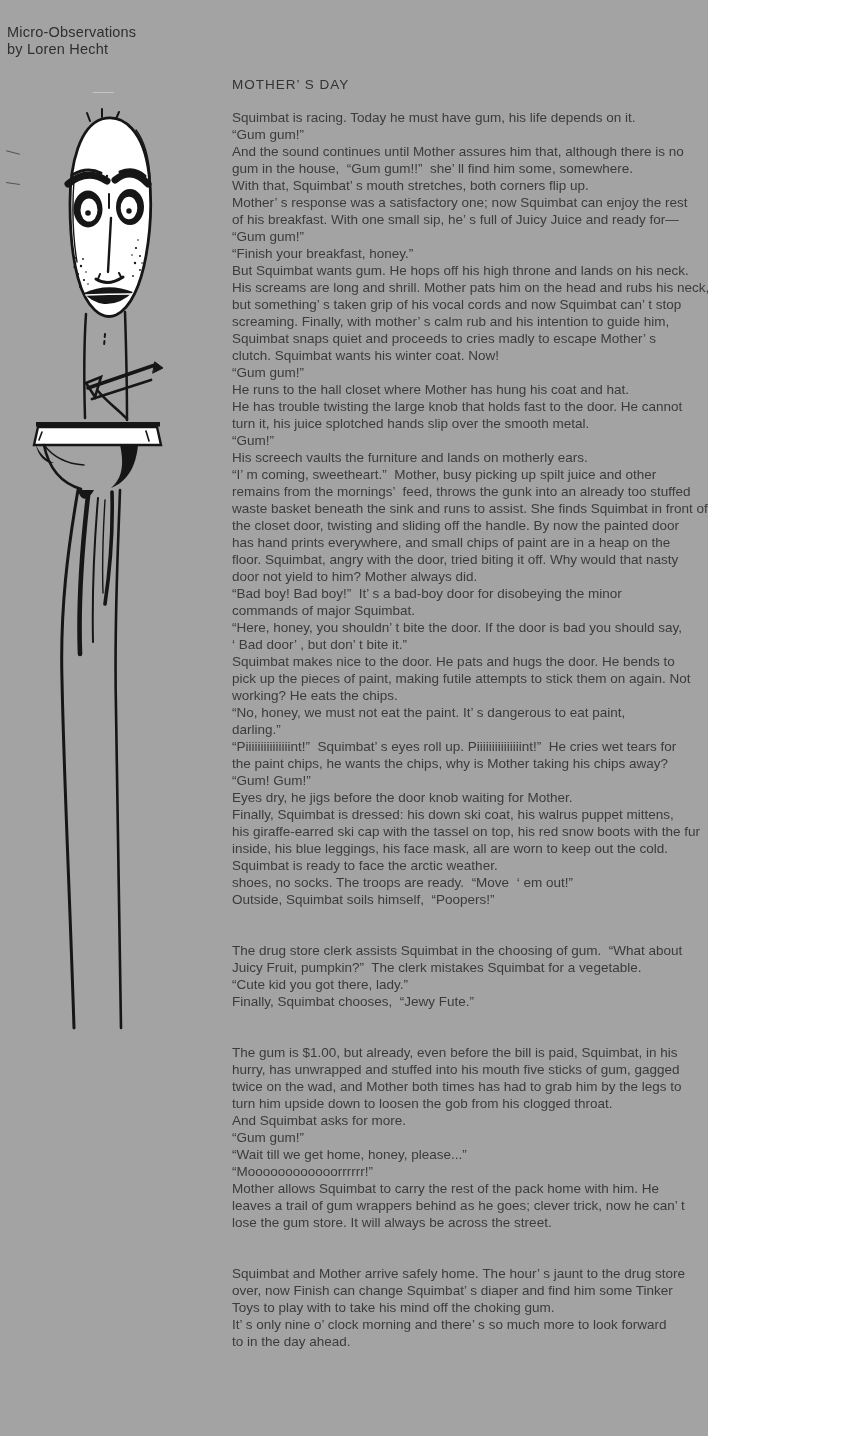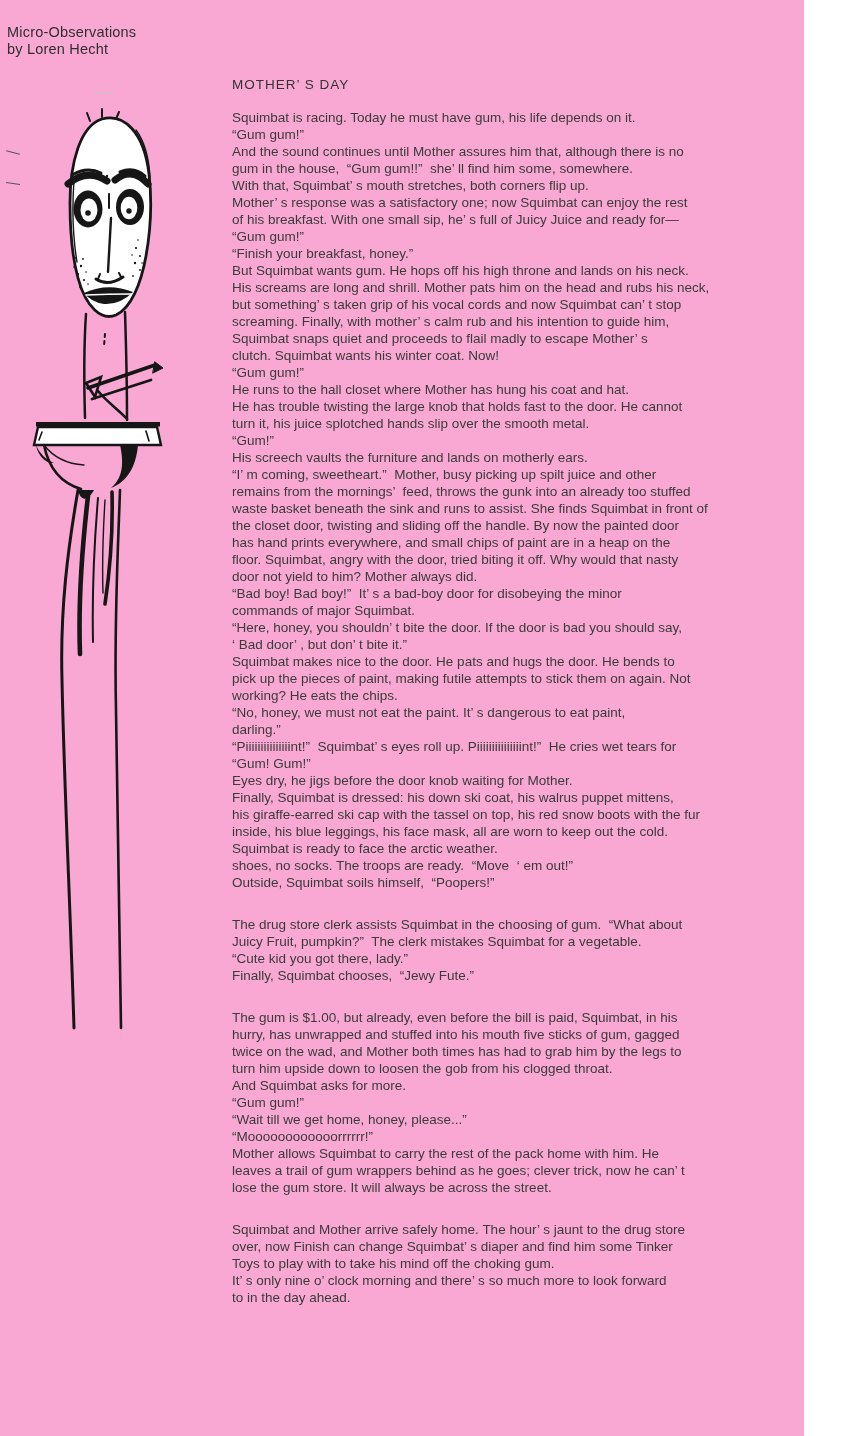--- a/index.html
+++ b/index.html
@@ -1,19 +1,19 @@
 <!DOCTYPE html>
 <html><head>
 <meta charset="utf-8">
 <style>
   html,body{margin:0;padding:0;background:#ffffff;}
   .page{
     position:relative;
-    width:804px;height:1436px;
-    background:#f9a8d4;
+    width:708px;height:1436px;
+    background:#a3a3a3;
     font-family:"Liberation Sans", sans-serif;
     color:#383838;
     overflow:hidden;
   }
   .header{
     position:absolute;left:7px;top:24px;
     font-size:14.5px;line-height:16.5px;color:#2f2f2f;
     letter-spacing:0.2px;
   }
   .artifact-line{
@@ -29,21 +29,21 @@
     position:absolute;left:28px;top:88px;width:140px;height:950px;
   }
   .story{
     position:absolute;left:232px;top:76px;width:566px;
     text-align:left;
   }
   .title{
     font-size:13.5px;line-height:17px;letter-spacing:1px;
     color:#333;margin-bottom:16px;white-space:pre;
   }
-  .block + .block{margin-top:25px;}
+  .block + .block{margin-top:34px;}
   .line{
     font-size:13.5px;line-height:17px;color:#3b3b3b;white-space:pre;
   }
 </style>
 </head>
 <body>
 
 <div class="page">
 
   <div class="header">
@@ -150,21 +150,21 @@
           <div class="line">gum in the house,  “Gum gum!!”  she’ ll find him some, somewhere.</div>
           <div class="line">With that, Squimbat’ s mouth stretches, both corners flip up.</div>
           <div class="line">Mother’ s response was a satisfactory one; now Squimbat can enjoy the rest</div>
           <div class="line">of his breakfast. With one small sip, he’ s full of Juicy Juice and ready for—</div>
           <div class="line">“Gum gum!”</div>
           <div class="line">“Finish your breakfast, honey.”</div>
           <div class="line">But Squimbat wants gum. He hops off his high throne and lands on his neck.</div>
           <div class="line">His screams are long and shrill. Mother pats him on the head and rubs his neck,</div>
           <div class="line">but something’ s taken grip of his vocal cords and now Squimbat can’ t stop</div>
           <div class="line">screaming. Finally, with mother’ s calm rub and his intention to guide him,</div>
-          <div class="line">Squimbat snaps quiet and proceeds to flail madly to escape Mother’ s</div>
+          <div class="line">Squimbat snaps quiet and proceeds to cries madly to escape Mother’ s</div>
           <div class="line">clutch. Squimbat wants his winter coat. Now!</div>
           <div class="line">“Gum gum!”</div>
           <div class="line">He runs to the hall closet where Mother has hung his coat and hat.</div>
           <div class="line">He has trouble twisting the large knob that holds fast to the door. He cannot</div>
           <div class="line">turn it, his juice splotched hands slip over the smooth metal.</div>
           <div class="line">“Gum!”</div>
           <div class="line">His screech vaults the furniture and lands on motherly ears.</div>
           <div class="line">“I’ m coming, sweetheart.”  Mother, busy picking up spilt juice and other</div>
           <div class="line">remains from the mornings’  feed, throws the gunk into an already too stuffed</div>
           <div class="line">waste basket beneath the sink and runs to assist. She finds Squimbat in front of</div>
@@ -175,20 +175,21 @@
           <div class="line">“Bad boy! Bad boy!”  It’ s a bad-boy door for disobeying the minor</div>
           <div class="line">commands of major Squimbat.</div>
           <div class="line">“Here, honey, you shouldn’ t bite the door. If the door is bad you should say,</div>
           <div class="line">‘ Bad door’ , but don’ t bite it.”</div>
           <div class="line">Squimbat makes nice to the door. He pats and hugs the door. He bends to</div>
           <div class="line">pick up the pieces of paint, making futile attempts to stick them on again. Not</div>
           <div class="line">working? He eats the chips.</div>
           <div class="line">“No, honey, we must not eat the paint. It’ s dangerous to eat paint,</div>
           <div class="line">darling.”</div>
           <div class="line">“Piiiiiiiiiiiiiiint!”  Squimbat’ s eyes roll up. Piiiiiiiiiiiiiiint!”  He cries wet tears for</div>
+          <div class="line">the paint chips, he wants the chips, why is Mother taking his chips away?</div>
           <div class="line">“Gum! Gum!”</div>
           <div class="line">Eyes dry, he jigs before the door knob waiting for Mother.</div>
           <div class="line">Finally, Squimbat is dressed: his down ski coat, his walrus puppet mittens,</div>
           <div class="line">his giraffe-earred ski cap with the tassel on top, his red snow boots with the fur</div>
           <div class="line">inside, his blue leggings, his face mask, all are worn to keep out the cold.</div>
           <div class="line">Squimbat is ready to face the arctic weather.</div>
           <div class="line">shoes, no socks. The troops are ready.  “Move  ‘ em out!”</div>
           <div class="line">Outside, Squimbat soils himself,  “Poopers!”</div>
         </div>
         <div class="block">

